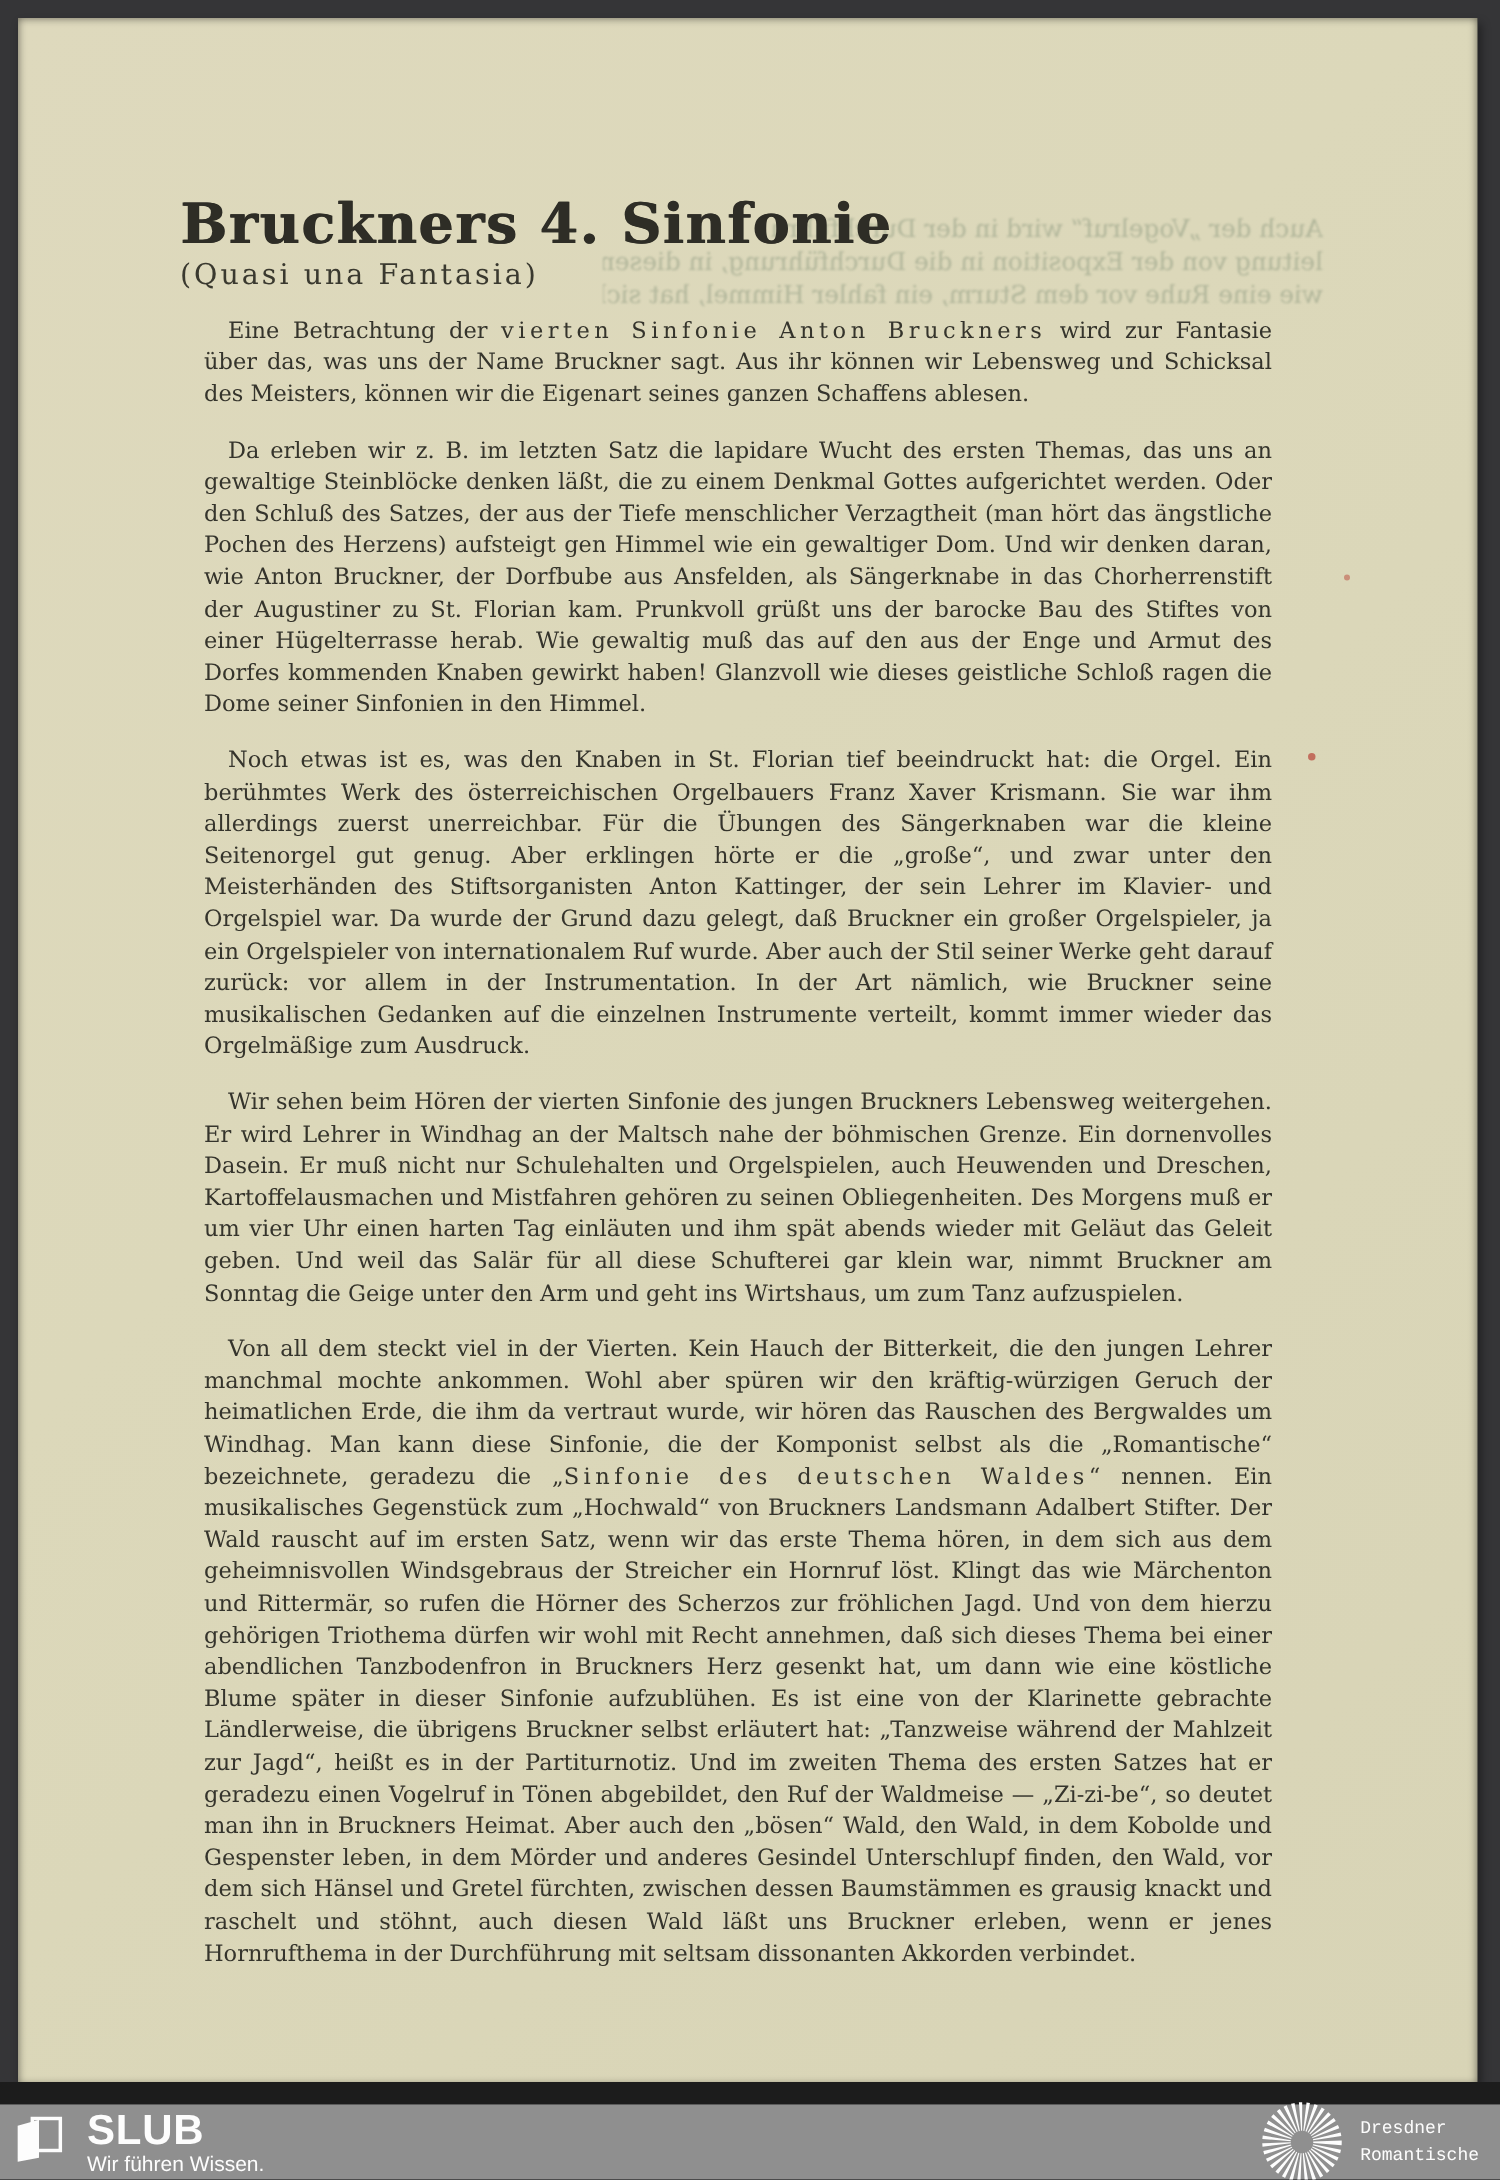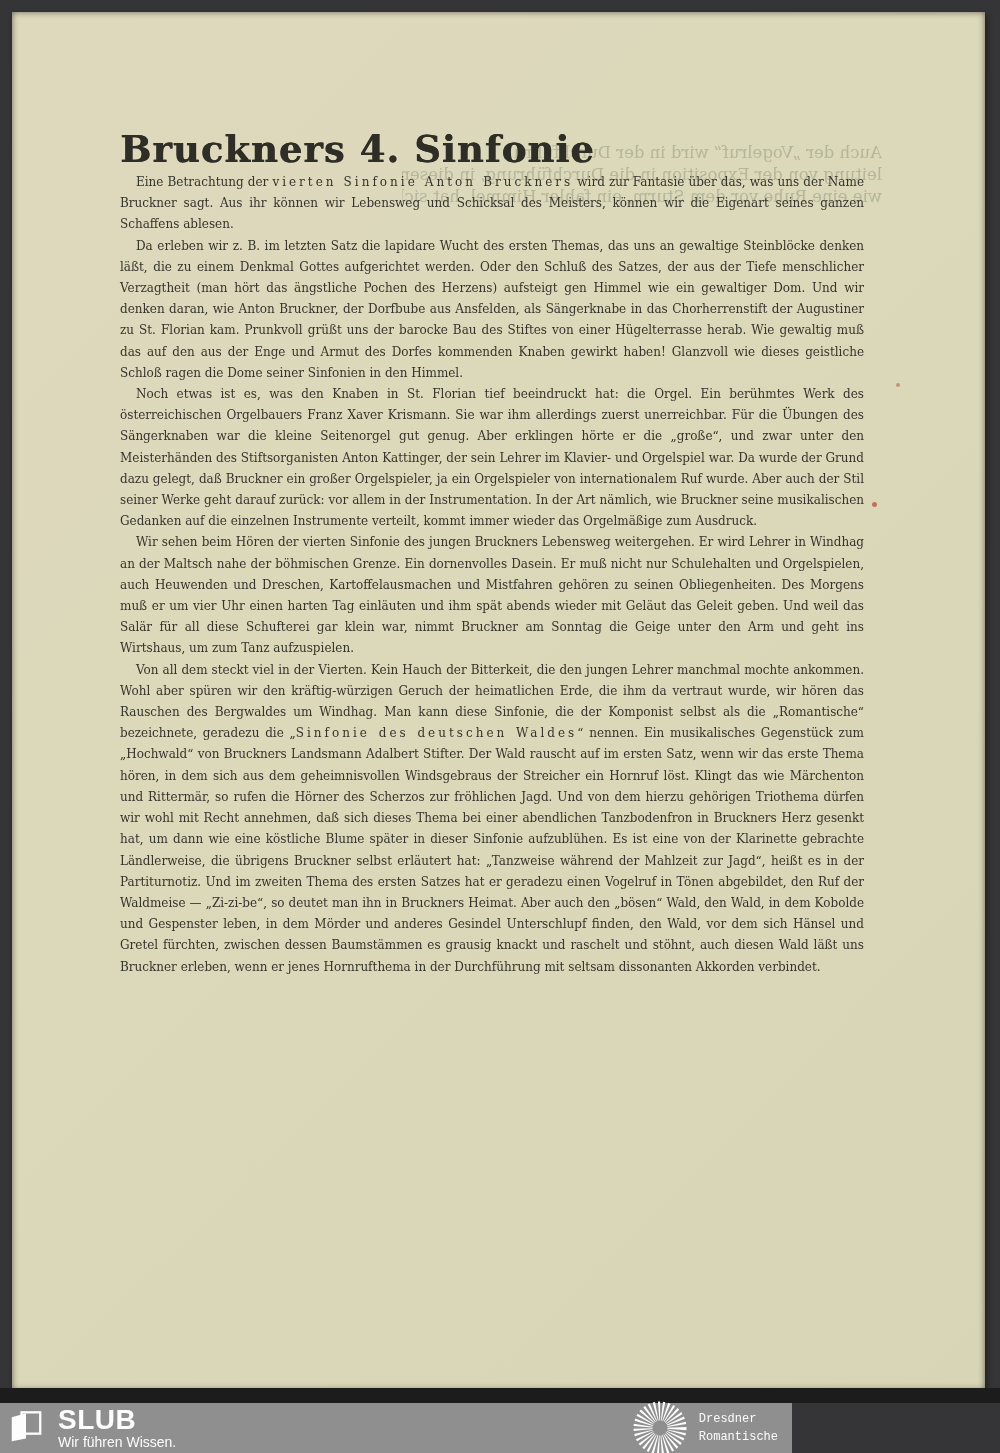--- a/index.html
+++ b/index.html
@@ -24,22 +24,22 @@
     font-size:37px;line-height:38px;font-weight:bold;
     letter-spacing:1px;
     text-shadow:.6px 0 0 currentColor;
     color:#2e2d26;
   }
   .doc-subtitle{
     margin:0 0 14px 0;
     font-size:19px;letter-spacing:2px;color:#3a392f;
   }
   .body-text p.para{
-    margin:0;
-    font-size:12px;line-height:21.2px;
+    margin:16px;
+    font-size:15px;line-height:21.2px;
     text-align:justify;text-indent:16px;
     color:#35342c;
   }
   .sperr{letter-spacing:3px;}
   
   .bleed{
     position:absolute;left:390px;top:130px;width:480px;
     transform:scaleX(-1);
     color:rgba(110,130,105,.38);
     filter:blur(.6px);
@@ -53,21 +53,21 @@
     background:#b5372c;opacity:.65;}
   .speck.s1{left:860px;top:490px;}
   .speck.s2{left:884px;top:371px;width:4px;height:4px;opacity:.45;}
   
   .gap-strip{
     position:absolute;left:0;top:1388px;width:1000px;height:15px;
     background:#1c1c1c;
   }
   
   .footer{
-    position:absolute;left:0;top:1403px;width:792px;height:50px;
+    position:absolute;left:0;top:1403px;width:1000px;height:50px;
     background:#8f8f8f;
     display:flex;align-items:center;justify-content:space-between;
     font-family:"Liberation Sans", sans-serif;
   }
   .slub-block{display:flex;align-items:flex-start;gap:16px;padding-left:10px;}
   .slub-icon{width:32px;height:36px;margin-top:2px;}
   .slub-text .slub-name{
     color:#fdfdfd;font-size:28px;font-weight:bold;line-height:26px;letter-spacing:.5px;
   }
   .slub-text .slub-tagline{
@@ -88,20 +88,21 @@
   <div class="page">
 
     <div class="bleed">
         <div>Auch der „Vogelruf“ wird in der Durchführu</div>
         <div>leitung von der Exposition in die Durchführung, in diesem</div>
         <div>wie eine Ruhe vor dem Sturm, ein fahler Himmel, hat sich aber dem Wald zugewendet</div>
       </div>
 
     <div class="content">
       <h1 class="doc-title">Bruckners 4. Sinfonie</h1>
+      <div class="doc-subtitle">(Quasi una Fantasia)</div>
       <div class="body-text">
           <p class="para"><span>Eine Betrachtung der </span><span class="sperr">vierten Sinfonie Anton Bruckners</span><span> wird zur Fantasie über das, was uns der Name Bruckner sagt. Aus ihr können wir Lebensweg und Schicksal des Meisters, können wir die Eigenart seines ganzen Schaffens ablesen.</span></p>
           <p class="para"><span>Da erleben wir z. B. im letzten Satz die lapidare Wucht des ersten Themas, das uns an gewaltige Steinblöcke denken läßt, die zu einem Denkmal Gottes aufgerichtet werden. Oder den Schluß des Satzes, der aus der Tiefe menschlicher Verzagtheit (man hört das ängstliche Pochen des Herzens) aufsteigt gen Himmel wie ein gewaltiger Dom. Und wir denken daran, wie Anton Bruckner, der Dorfbube aus Ansfelden, als Sängerknabe in das Chorherrenstift der Augustiner zu St. Florian kam. Prunkvoll grüßt uns der barocke Bau des Stiftes von einer Hügelterrasse herab. Wie gewaltig muß das auf den aus der Enge und Armut des Dorfes kommenden Knaben gewirkt haben! Glanzvoll wie dieses geistliche Schloß ragen die Dome seiner Sinfonien in den Himmel.</span></p>
           <p class="para"><span>Noch etwas ist es, was den Knaben in St. Florian tief beeindruckt hat: die Orgel. Ein berühmtes Werk des österreichischen Orgelbauers Franz Xaver Krismann. Sie war ihm allerdings zuerst unerreichbar. Für die Übungen des Sängerknaben war die kleine Seitenorgel gut genug. Aber erklingen hörte er die „große“, und zwar unter den Meisterhänden des Stiftsorganisten Anton Kattinger, der sein Lehrer im Klavier- und Orgelspiel war. Da wurde der Grund dazu gelegt, daß Bruckner ein großer Orgelspieler, ja ein Orgelspieler von internationalem Ruf wurde. Aber auch der Stil seiner Werke geht darauf zurück: vor allem in der Instrumentation. In der Art nämlich, wie Bruckner seine musikalischen Gedanken auf die einzelnen Instrumente verteilt, kommt immer wieder das Orgelmäßige zum Ausdruck.</span></p>
           <p class="para"><span>Wir sehen beim Hören der vierten Sinfonie des jungen Bruckners Lebensweg weitergehen. Er wird Lehrer in Windhag an der Maltsch nahe der böhmischen Grenze. Ein dornenvolles Dasein. Er muß nicht nur Schulehalten und Orgelspielen, auch Heuwenden und Dreschen, Kartoffelausmachen und Mistfahren gehören zu seinen Obliegenheiten. Des Morgens muß er um vier Uhr einen harten Tag einläuten und ihm spät abends wieder mit Geläut das Geleit geben. Und weil das Salär für all diese Schufterei gar klein war, nimmt Bruckner am Sonntag die Geige unter den Arm und geht ins Wirtshaus, um zum Tanz aufzuspielen.</span></p>
           <p class="para"><span>Von all dem steckt viel in der Vierten. Kein Hauch der Bitterkeit, die den jungen Lehrer manchmal mochte ankommen. Wohl aber spüren wir den kräftig-würzigen Geruch der heimatlichen Erde, die ihm da vertraut wurde, wir hören das Rauschen des Bergwaldes um Windhag. Man kann diese Sinfonie, die der Komponist selbst als die „Romantische“ bezeichnete, geradezu die „</span><span class="sperr">Sinfonie des deutschen Waldes</span><span>“ nennen. Ein musikalisches Gegenstück zum „Hochwald“ von Bruckners Landsmann Adalbert Stifter. Der Wald rauscht auf im ersten Satz, wenn wir das erste Thema hören, in dem sich aus dem geheimnisvollen Windsgebraus der Streicher ein Hornruf löst. Klingt das wie Märchenton und Rittermär, so rufen die Hörner des Scherzos zur fröhlichen Jagd. Und von dem hierzu gehörigen Triothema dürfen wir wohl mit Recht annehmen, daß sich dieses Thema bei einer abendlichen Tanzbodenfron in Bruckners Herz gesenkt hat, um dann wie eine köstliche Blume später in dieser Sinfonie aufzublühen. Es ist eine von der Klarinette gebrachte Ländlerweise, die übrigens Bruckner selbst erläutert hat: „Tanzweise während der Mahlzeit zur Jagd“, heißt es in der Partiturnotiz. Und im zweiten Thema des ersten Satzes hat er geradezu einen Vogelruf in Tönen abgebildet, den Ruf der Waldmeise — „Zi-zi-be“, so deutet man ihn in Bruckners Heimat. Aber auch den „bösen“ Wald, den Wald, in dem Kobolde und Gespenster leben, in dem Mörder und anderes Gesindel Unterschlupf finden, den Wald, vor dem sich Hänsel und Gretel fürchten, zwischen dessen Baumstämmen es grausig knackt und raschelt und stöhnt, auch diesen Wald läßt uns Bruckner erleben, wenn er jenes Hornrufthema in der Durchführung mit seltsam dissonanten Akkorden verbindet.</span></p>
         </div>
     </div>
 
     <div class="speck s1"></div>

